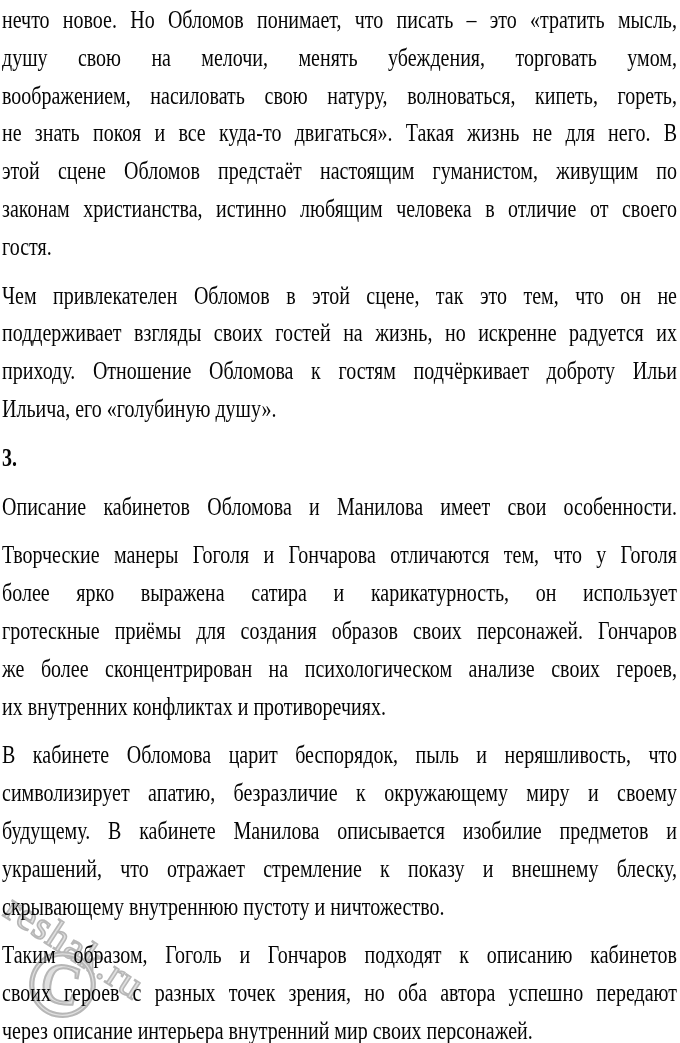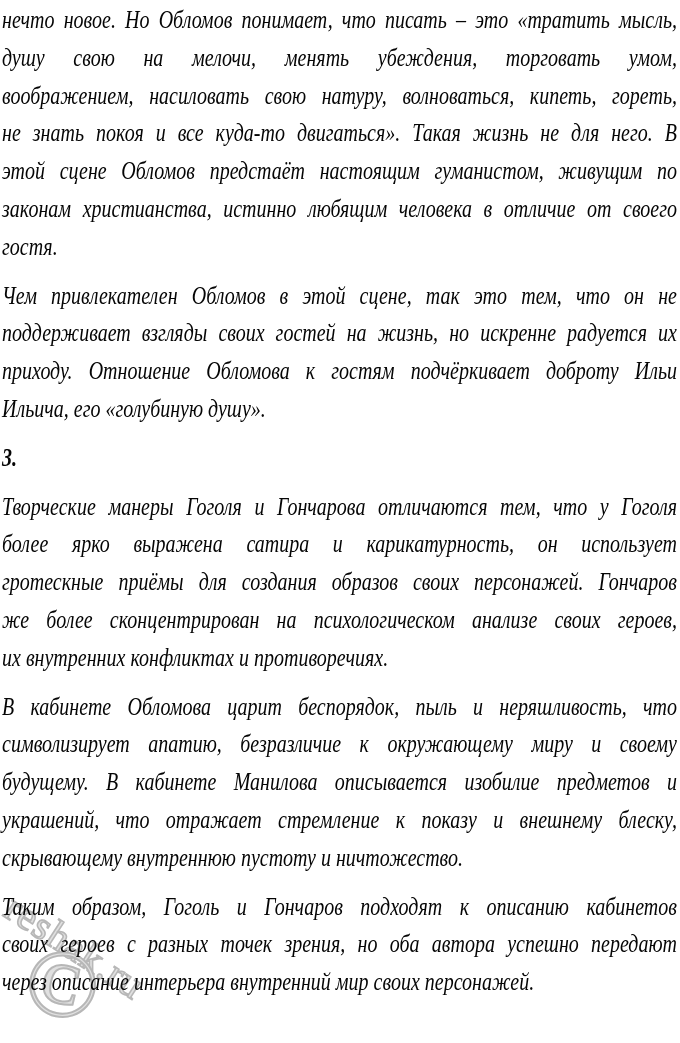--- a/index.html
+++ b/index.html
@@ -10,21 +10,21 @@
     position: relative;
   }
   #content {
     position: relative;
     z-index: 1;
     padding: 2px 3px 0 2px;
     font-family: "Liberation Serif", "DejaVu Serif", serif;
     font-size: 20px;
     color: #050505;
   }
-  .block { margin: 0 0 11px 0; font-style: italic; }
+  .block { margin: 0 0 11px 0; }
   .line {
     line-height: 37.8px;
     text-align: justify;
     text-align-last: justify;
     text-justify: inter-word;
     transform: scaleY(1.30);
     transform-origin: 50% 55%;
     white-space: normal;
   }
   .line.last { text-align-last: left; }
@@ -80,20 +80,23 @@
     <div class="block paragraph">
       <div class="line">Чем привлекателен Обломов в этой сцене, так это тем, что он не</div>
       <div class="line">поддерживает взгляды своих гостей на жизнь, но искренне радуется их</div>
       <div class="line">приходу. Отношение Обломова к гостям подчёркивает доброту Ильи</div>
       <div class="line last">Ильича, его «голубиную душу».</div>
     </div>
     <div class="block heading">
       <div class="line last">3.</div>
     </div>
     <div class="block paragraph">
+      <div class="line">Описание кабинетов Обломова и Манилова имеет свои особенности.</div>
+    </div>
+    <div class="block paragraph">
       <div class="line">Творческие манеры Гоголя и Гончарова отличаются тем, что у Гоголя</div>
       <div class="line">более ярко выражена сатира и карикатурность, он использует</div>
       <div class="line">гротескные приёмы для создания образов своих персонажей. Гончаров</div>
       <div class="line">же более сконцентрирован на психологическом анализе своих героев,</div>
       <div class="line last">их внутренних конфликтах и противоречиях.</div>
     </div>
     <div class="block paragraph">
       <div class="line">В кабинете Обломова царит беспорядок, пыль и неряшливость, что</div>
       <div class="line">символизирует апатию, безразличие к окружающему миру и своему</div>
       <div class="line">будущему. В кабинете Манилова описывается изобилие предметов и</div>

